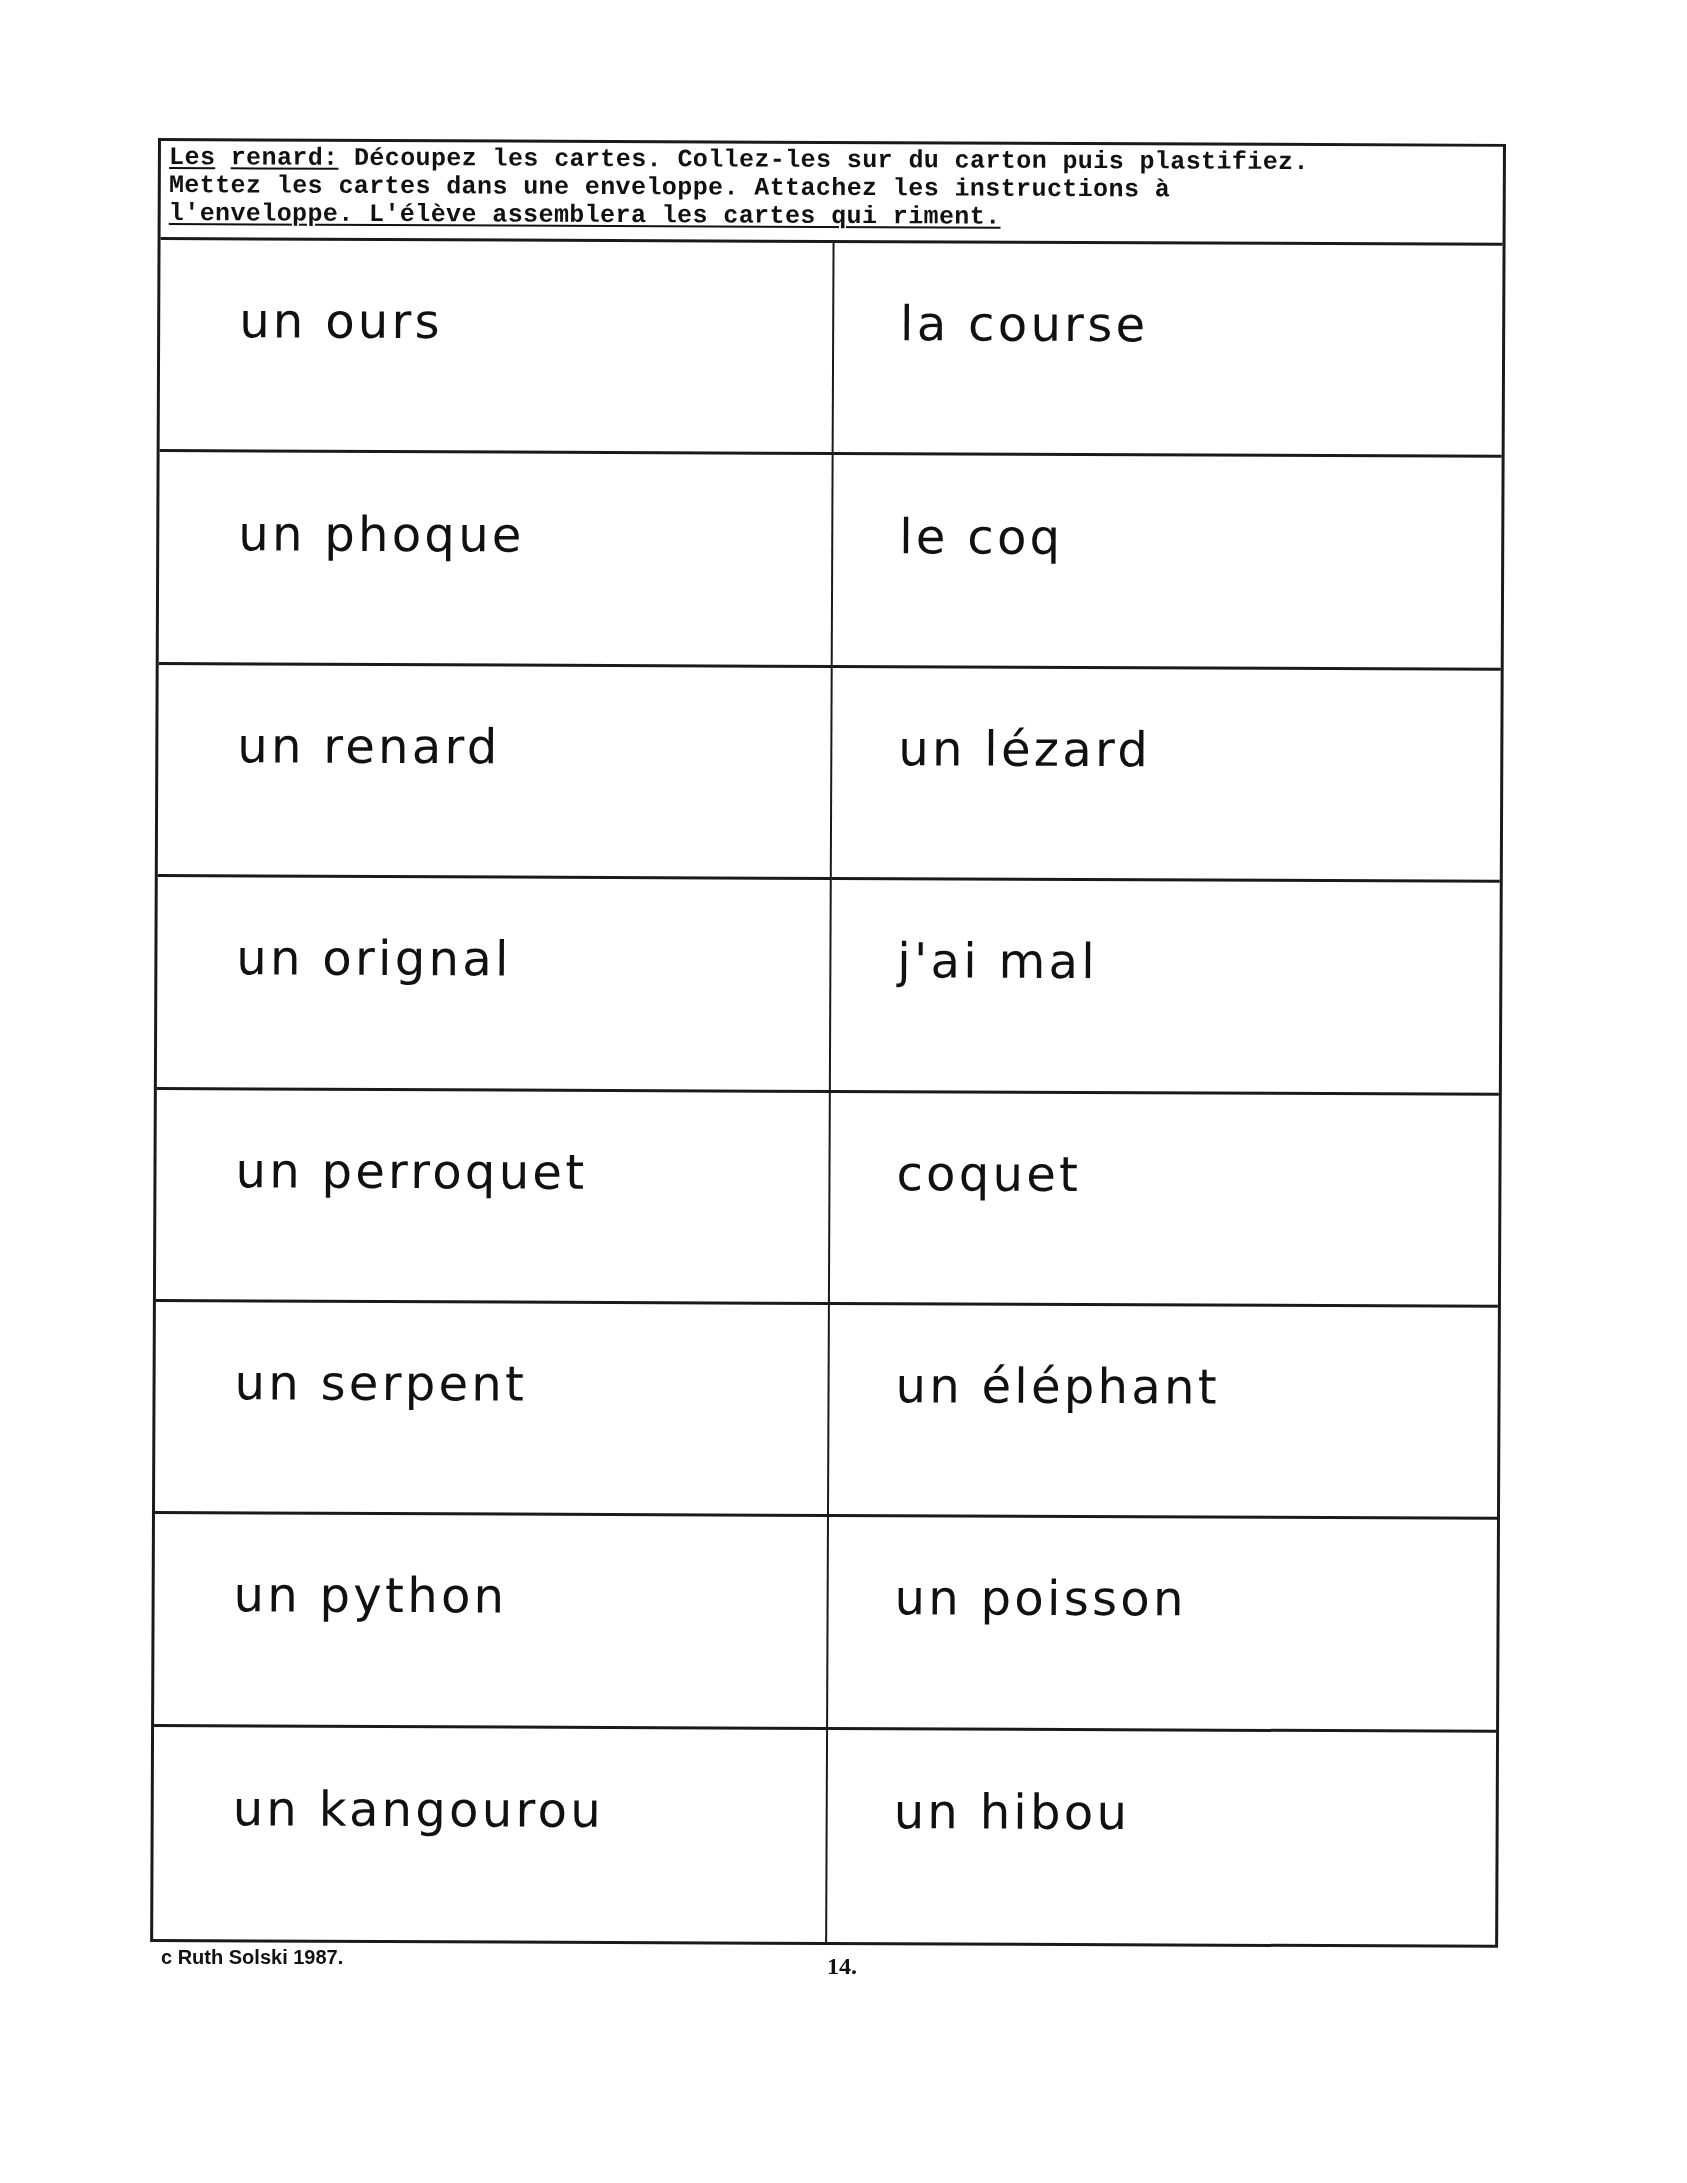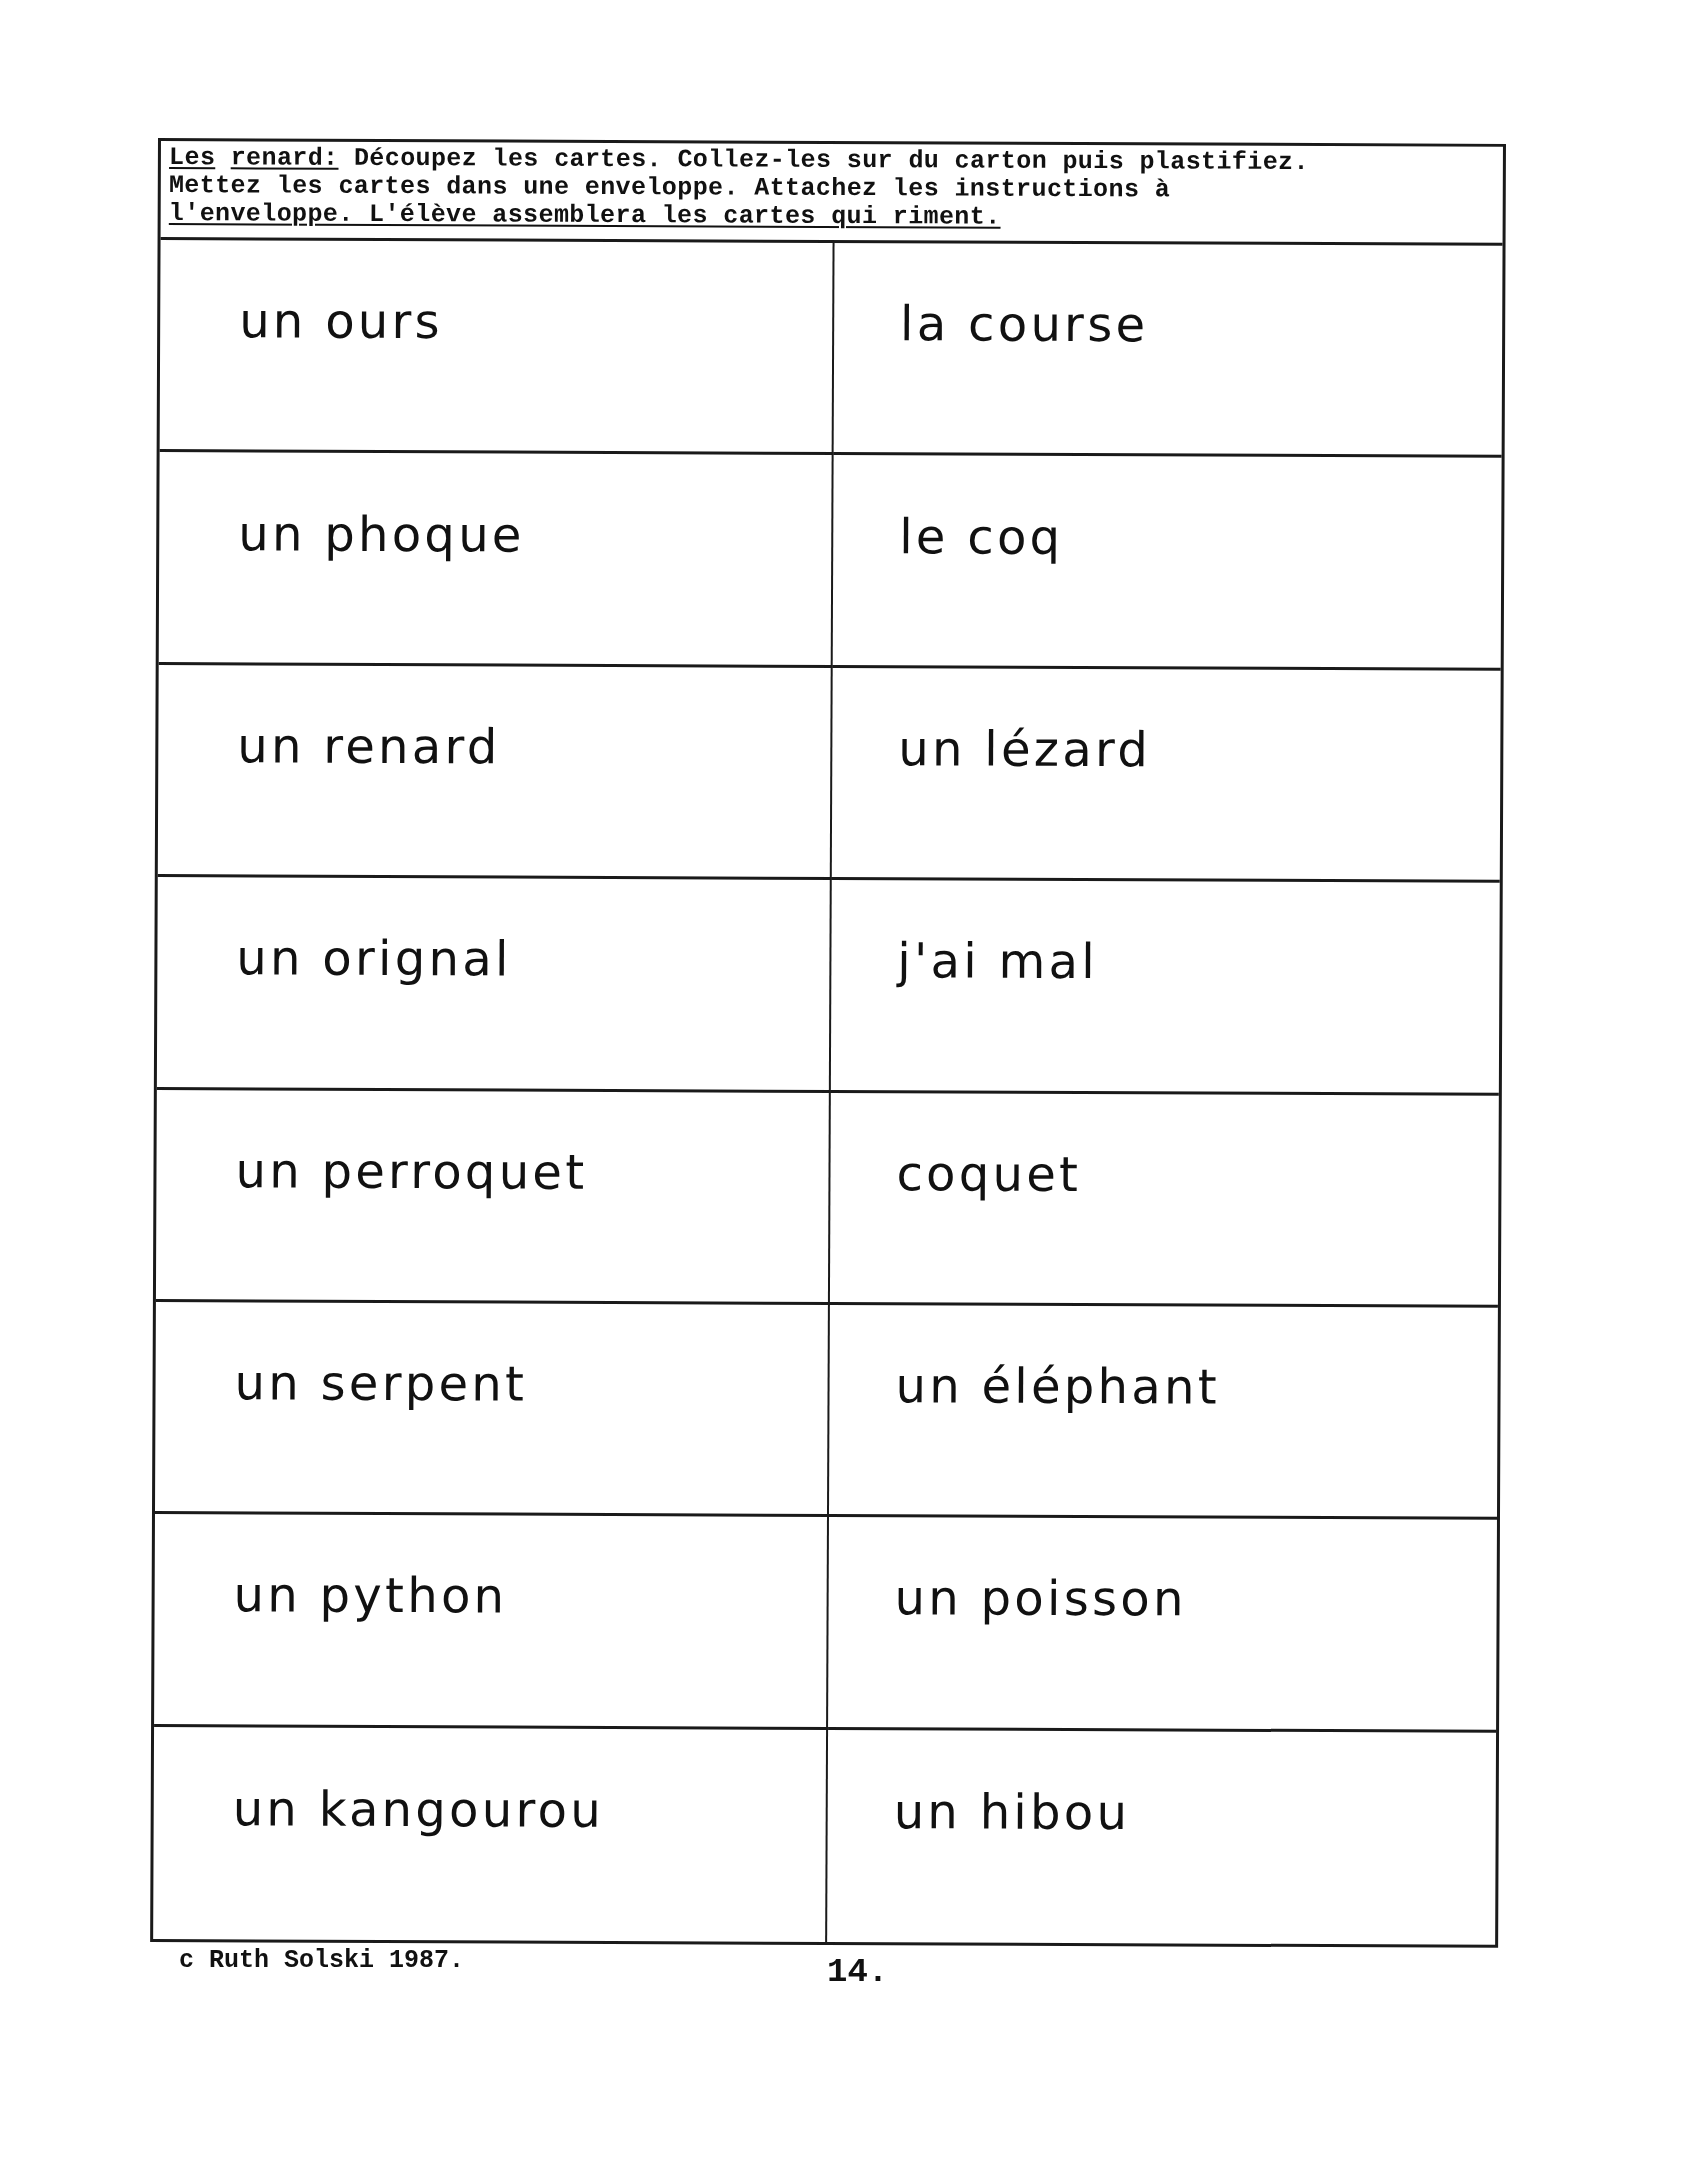--- a/index.html
+++ b/index.html
@@ -62,33 +62,33 @@
       border-right: 2.5px solid #1a1a1a;
     }
     .card.right {
       padding-left: 66px;
     }
     .card.last {
       border-bottom: none;
     }
     .footer-left {
       position: absolute;
-      left: 179px;
+      left: 161px;
       top: 1946px;
-      font-family: Liberation Mono, monospace;
+      font-family: Liberation Sans, sans-serif;
       font-weight: bold;
-      font-size: 25px;
+      font-size: 20px;
     }
     .footer-page {
       position: absolute;
 left: 827px;
       top: 1953px;
-      font-family: Liberation Mono, monospace;
+      font-family: Liberation Serif, serif;
       font-weight: bold;
-      font-size: 34px;
+      font-size: 24px;
     }
   </style>
 </head>
 <body>
 
 <div class="sheet">
   <div class="instructions">
     <div>
       <span class="u">Les</span>
       <span class="u">renard:</span><span> Découpez les cartes. Collez-les sur du carton puis plastifiez.</span>

